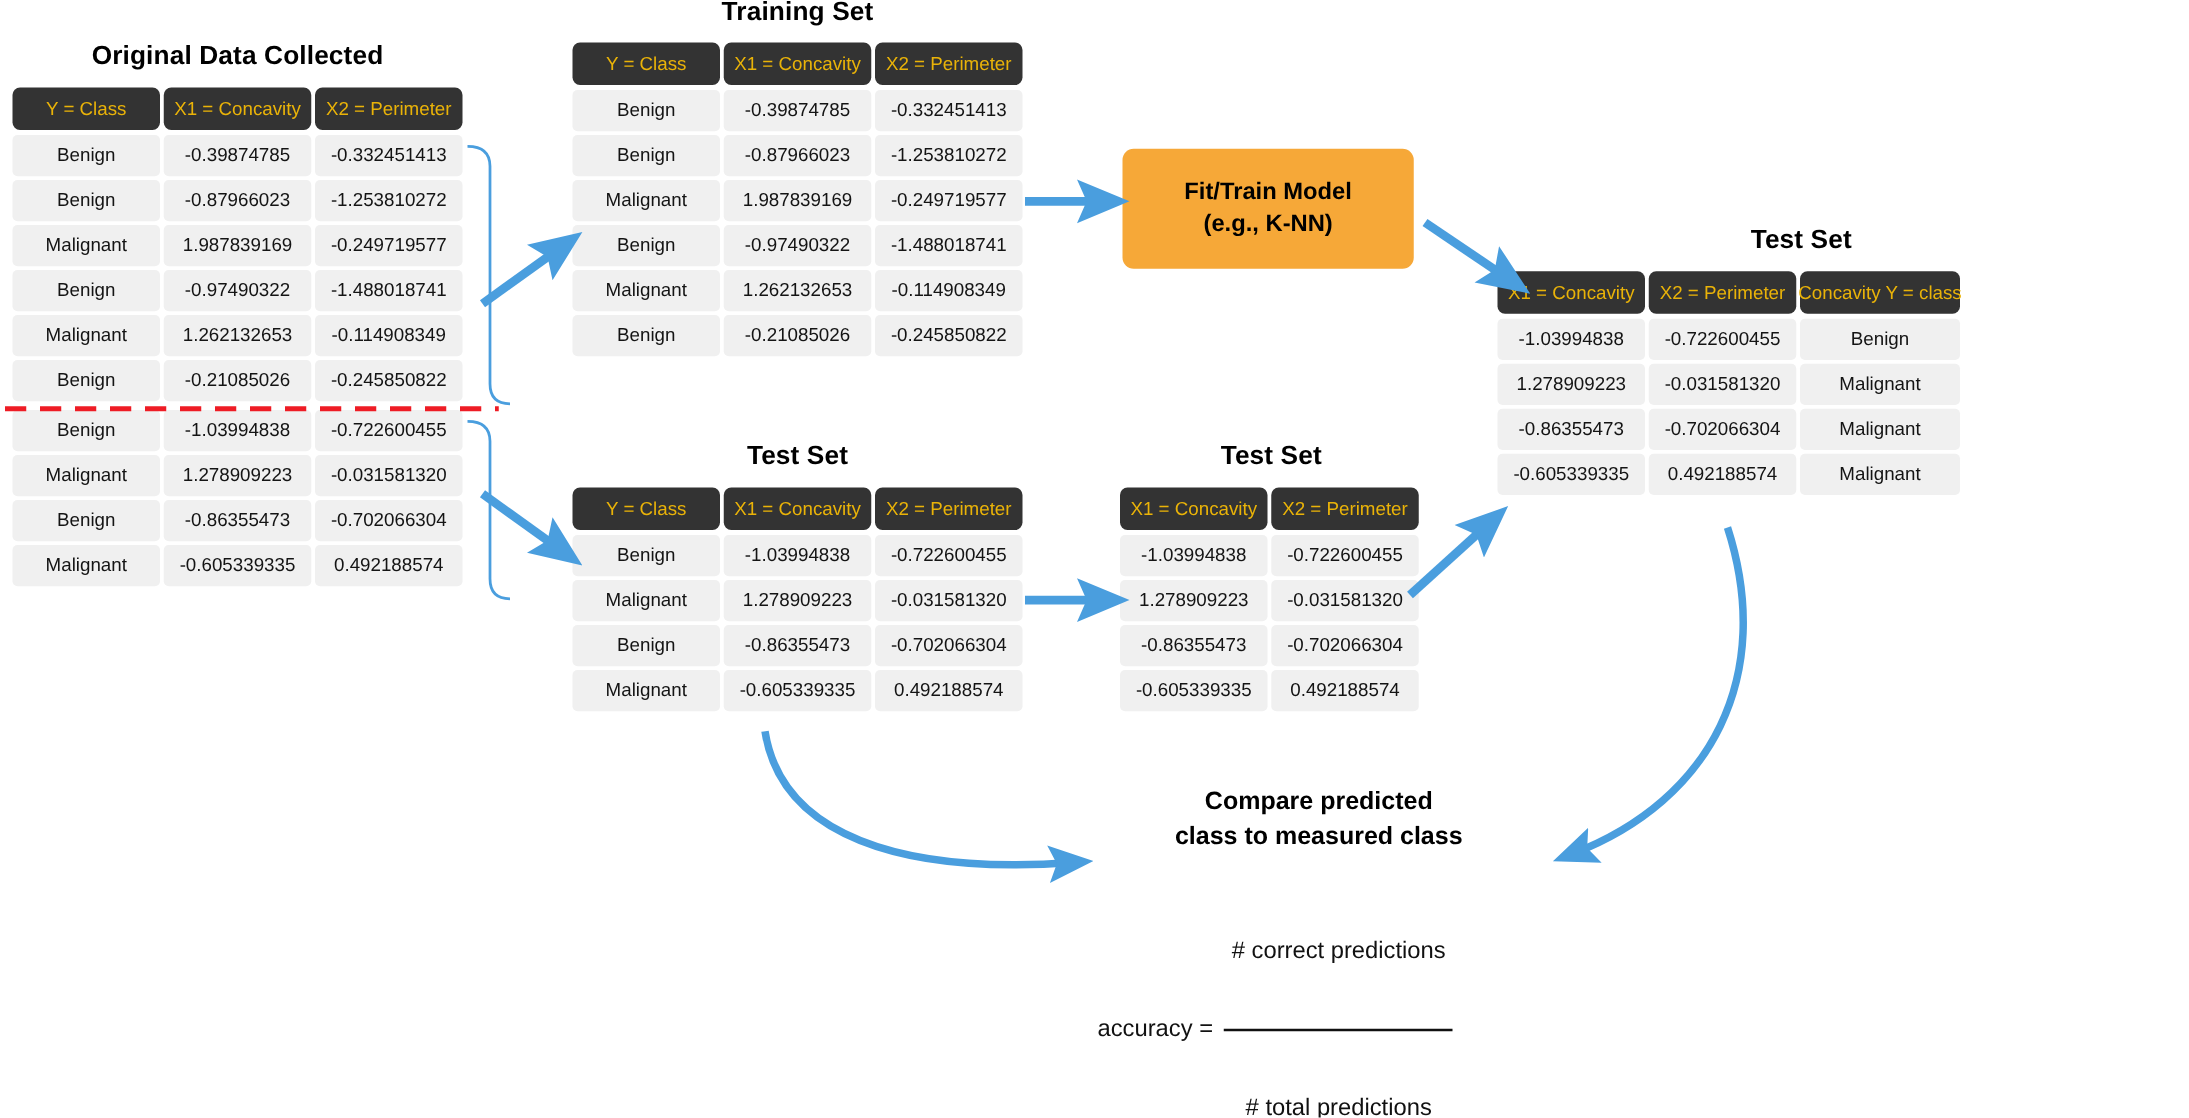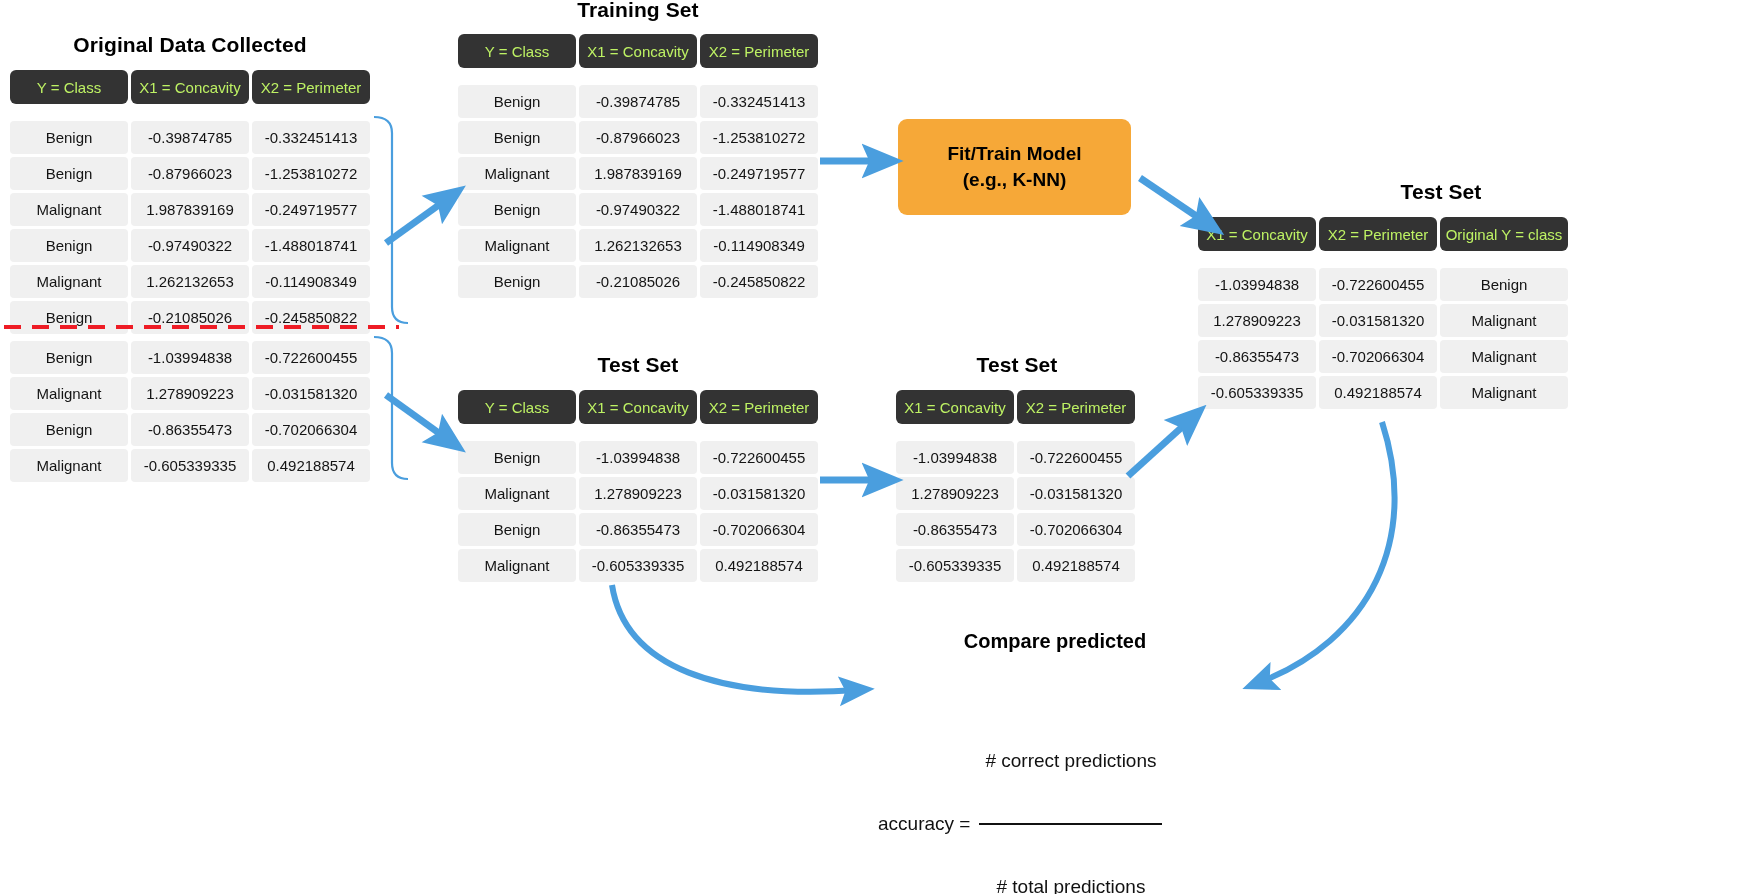--- a/index.html
+++ b/index.html
@@ -22,22 +22,22 @@
   .cell{
     box-sizing:border-box;
     height:33px;margin:0 3px 3px 0;
     display:flex;align-items:center;justify-content:center;
     font-size:15px;
     background:#f0f0f0;color:#141414;
     border-radius:4px;
     white-space:nowrap;
   }
   .hrow .cell{
-    background:#333333;color:#bef264;
-    height:34px;border-radius:6px;margin-bottom:17px;
+    background:#333333;color:#eab308;
+    height:34px;border-radius:6px;margin-bottom:4px;
     font-size:15px;
   }
 
   .model-box{
     position:absolute;
     background:#f6a838;
     border-radius:9px;
     display:flex;flex-direction:column;
     align-items:center;justify-content:center;
     font-size:19px;font-weight:bold;color:#000;
@@ -230,21 +230,21 @@
         <div class="cell" style="width: 118px;">0.492188574</div>
       </div>
     </div>
 
   <div class="tbl-title" style="left:1316px;top:180px;width:250px;">Test Set</div>
 
   <div class="tbl" id="tbl-test-predicted" style="left:1198px;top:217px;">
       <div class="trow hrow">
         <div class="cell" style="width: 118px;">X1 = Concavity</div>
         <div class="cell" style="width: 118px;">X2 = Perimeter</div>
-        <div class="cell" style="width: 128px;">Original Y = class</div>
+        <div class="cell" style="width: 128px;">Concavity Y = class</div>
       </div>
       <div class="trow">
         <div class="cell" style="width: 118px;">-1.03994838</div>
         <div class="cell" style="width: 118px;">-0.722600455</div>
         <div class="cell" style="width: 128px;">Benign</div>
       </div>
       <div class="trow">
         <div class="cell" style="width: 118px;">1.278909223</div>
         <div class="cell" style="width: 118px;">-0.031581320</div>
         <div class="cell" style="width: 128px;">Malignant</div>
@@ -256,20 +256,21 @@
       </div>
       <div class="trow">
         <div class="cell" style="width: 118px;">-0.605339335</div>
         <div class="cell" style="width: 118px;">0.492188574</div>
         <div class="cell" style="width: 128px;">Malignant</div>
       </div>
     </div>
 
   <div class="compare-text" style="left:875px;top:628px;width:360px;">
     <div>Compare predicted</div>
+    <div>class to measured class</div>
   </div>
 
   <div class="formula" style="left:878px;top:750px;">
     <span class="lhs">accuracy =</span>
     <span class="frac">
       <span class="num"># correct predictions</span>
       <span class="bar"></span>
       <span class="den"># total predictions</span>
     </span>
   </div>

